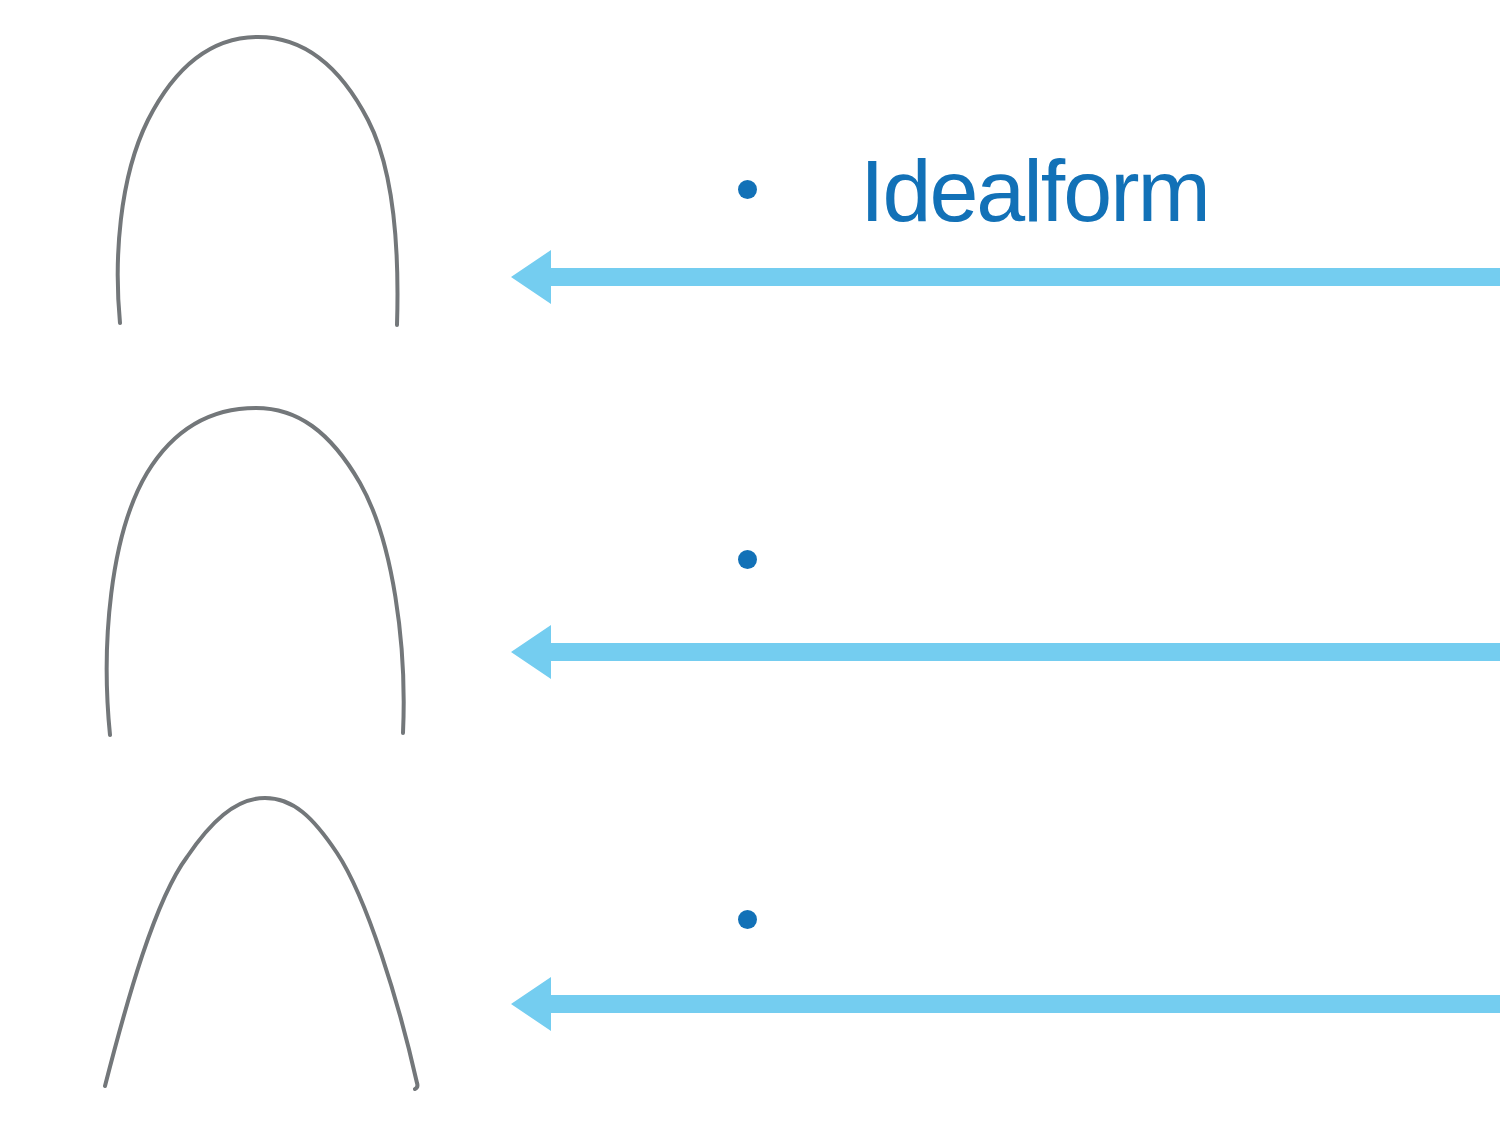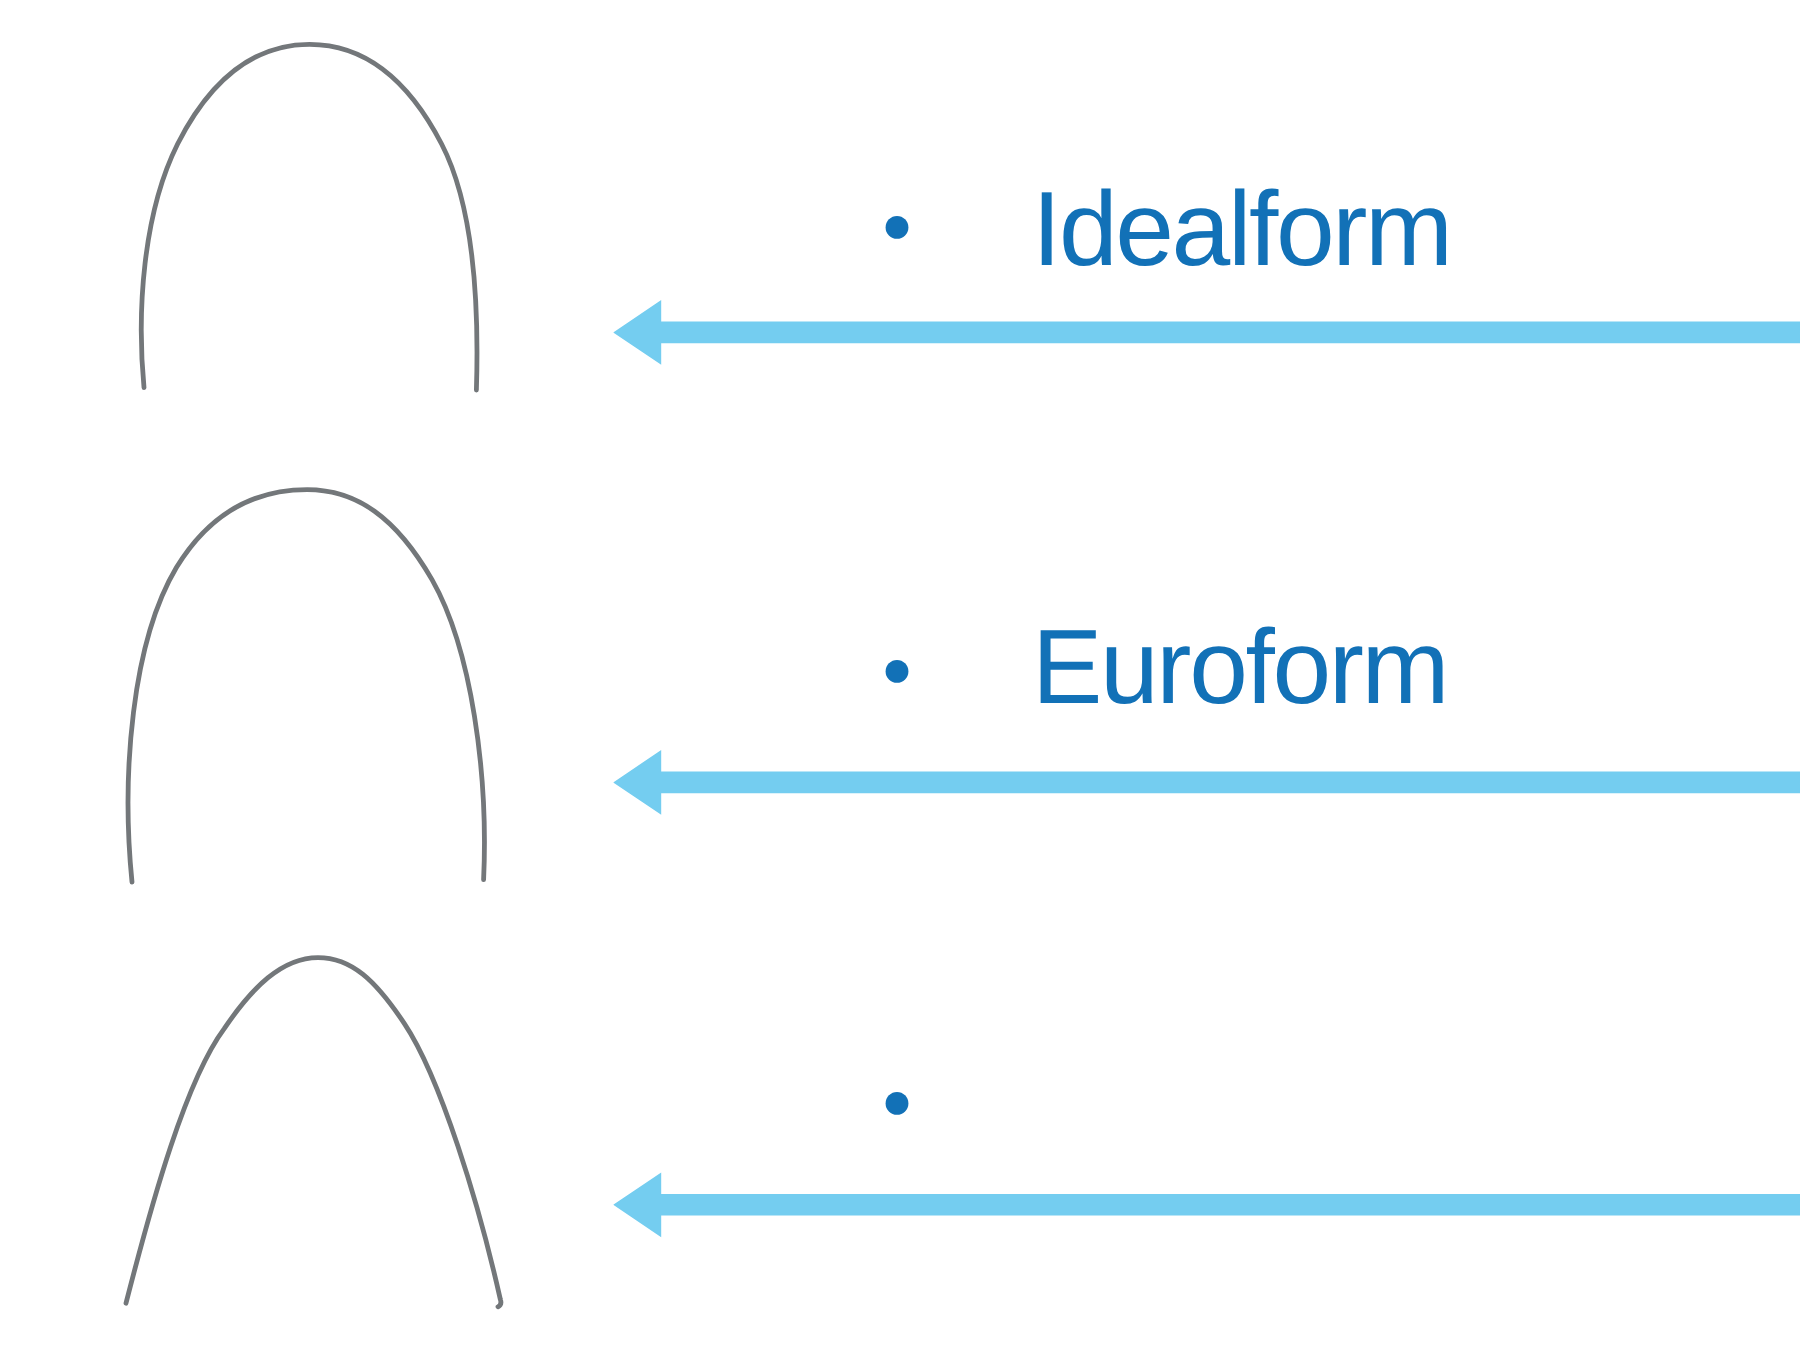--- a/index.html
+++ b/index.html
@@ -78,21 +78,20 @@
 
   <svg class="wire wire-3" viewBox="0 0 350 320" aria-hidden="true">
     <path d="M 20 301 C 42 215 70 115 102 72 C 125 38 150 13 180 13 C 208 13 228 32 252 68 C 282 113 314 218 332 298 C 333 301 332 303 330 304"></path>
   </svg>
 
   <span class="bullet bullet-1"></span>
   <span class="bullet bullet-2"></span>
   <span class="bullet bullet-3"></span>
 
   <div class="label label-1">Idealform</div>
-  <div class="label label-2">Euroform</div>
 
   <svg class="arrow arrow-1" viewBox="0 0 989 56" preserveAspectRatio="none" aria-hidden="true">
     <polygon points="0,28 40,1 40,19 989,19 989,37 40,37 40,55"></polygon>
   </svg>
   <svg class="arrow arrow-2" viewBox="0 0 989 56" preserveAspectRatio="none" aria-hidden="true">
     <polygon points="0,28 40,1 40,19 989,19 989,37 40,37 40,55"></polygon>
   </svg>
   <svg class="arrow arrow-3" viewBox="0 0 989 56" preserveAspectRatio="none" aria-hidden="true">
     <polygon points="0,28 40,1 40,19 989,19 989,37 40,37 40,55"></polygon>
   </svg>

